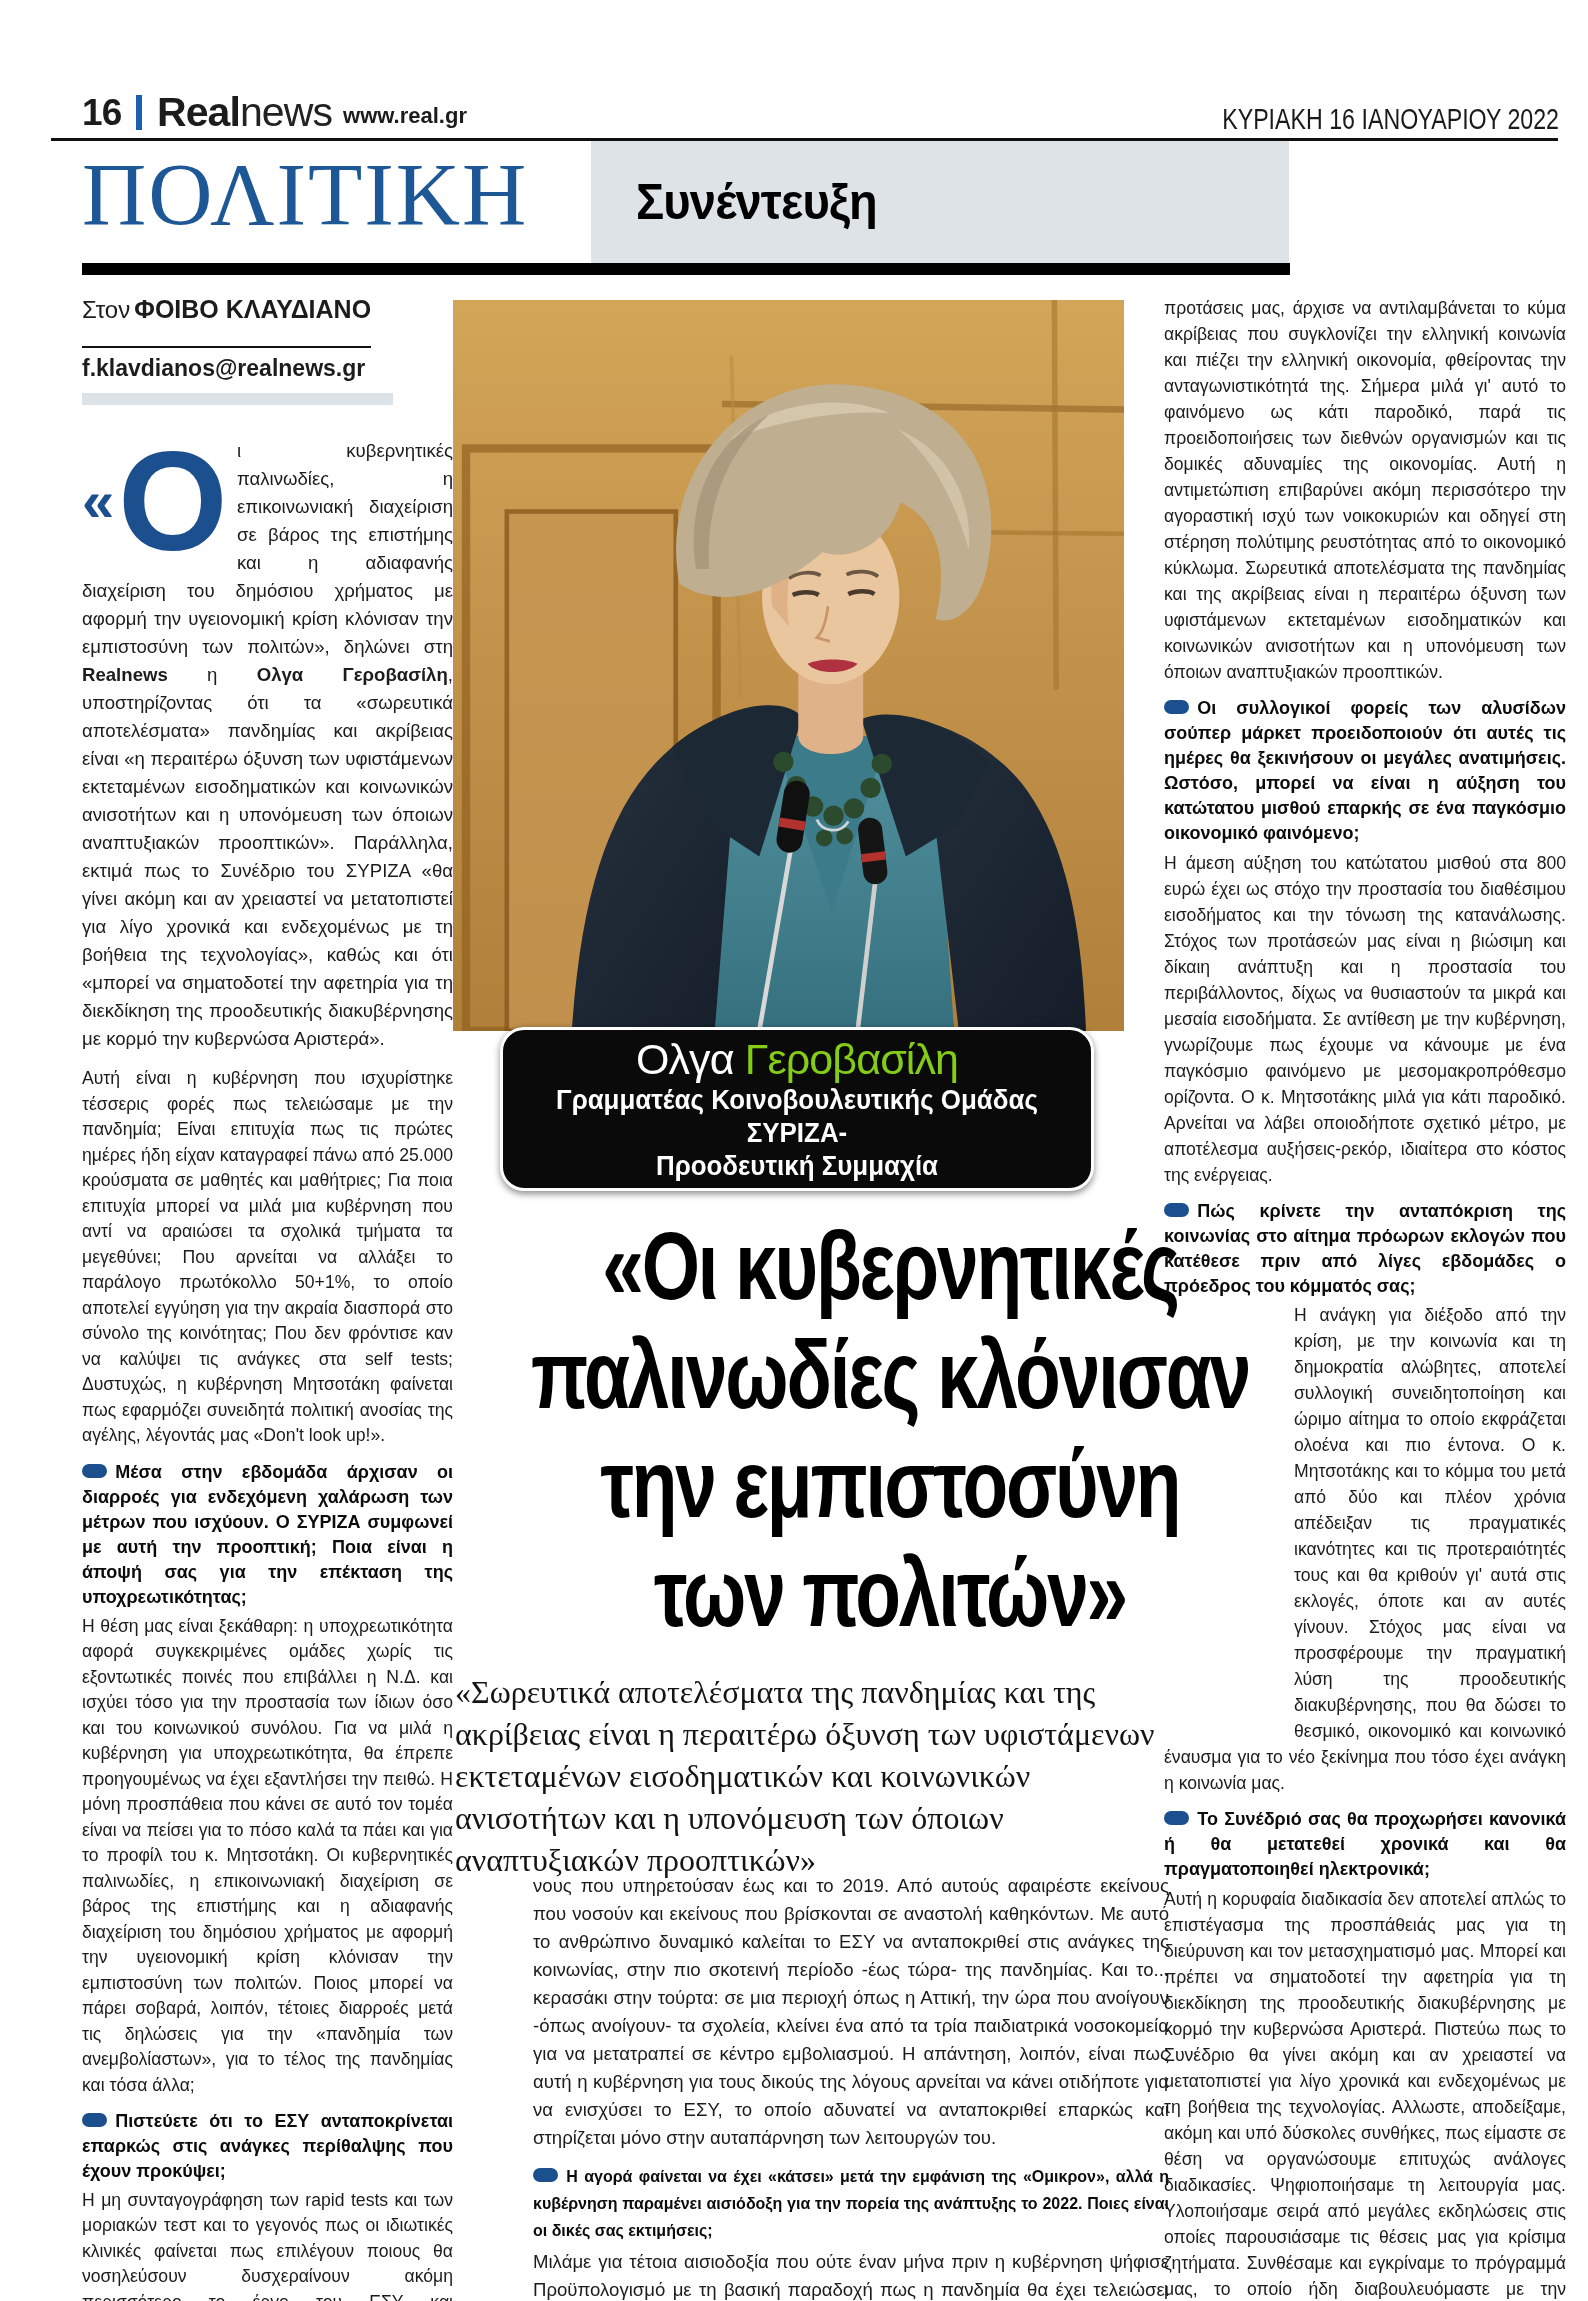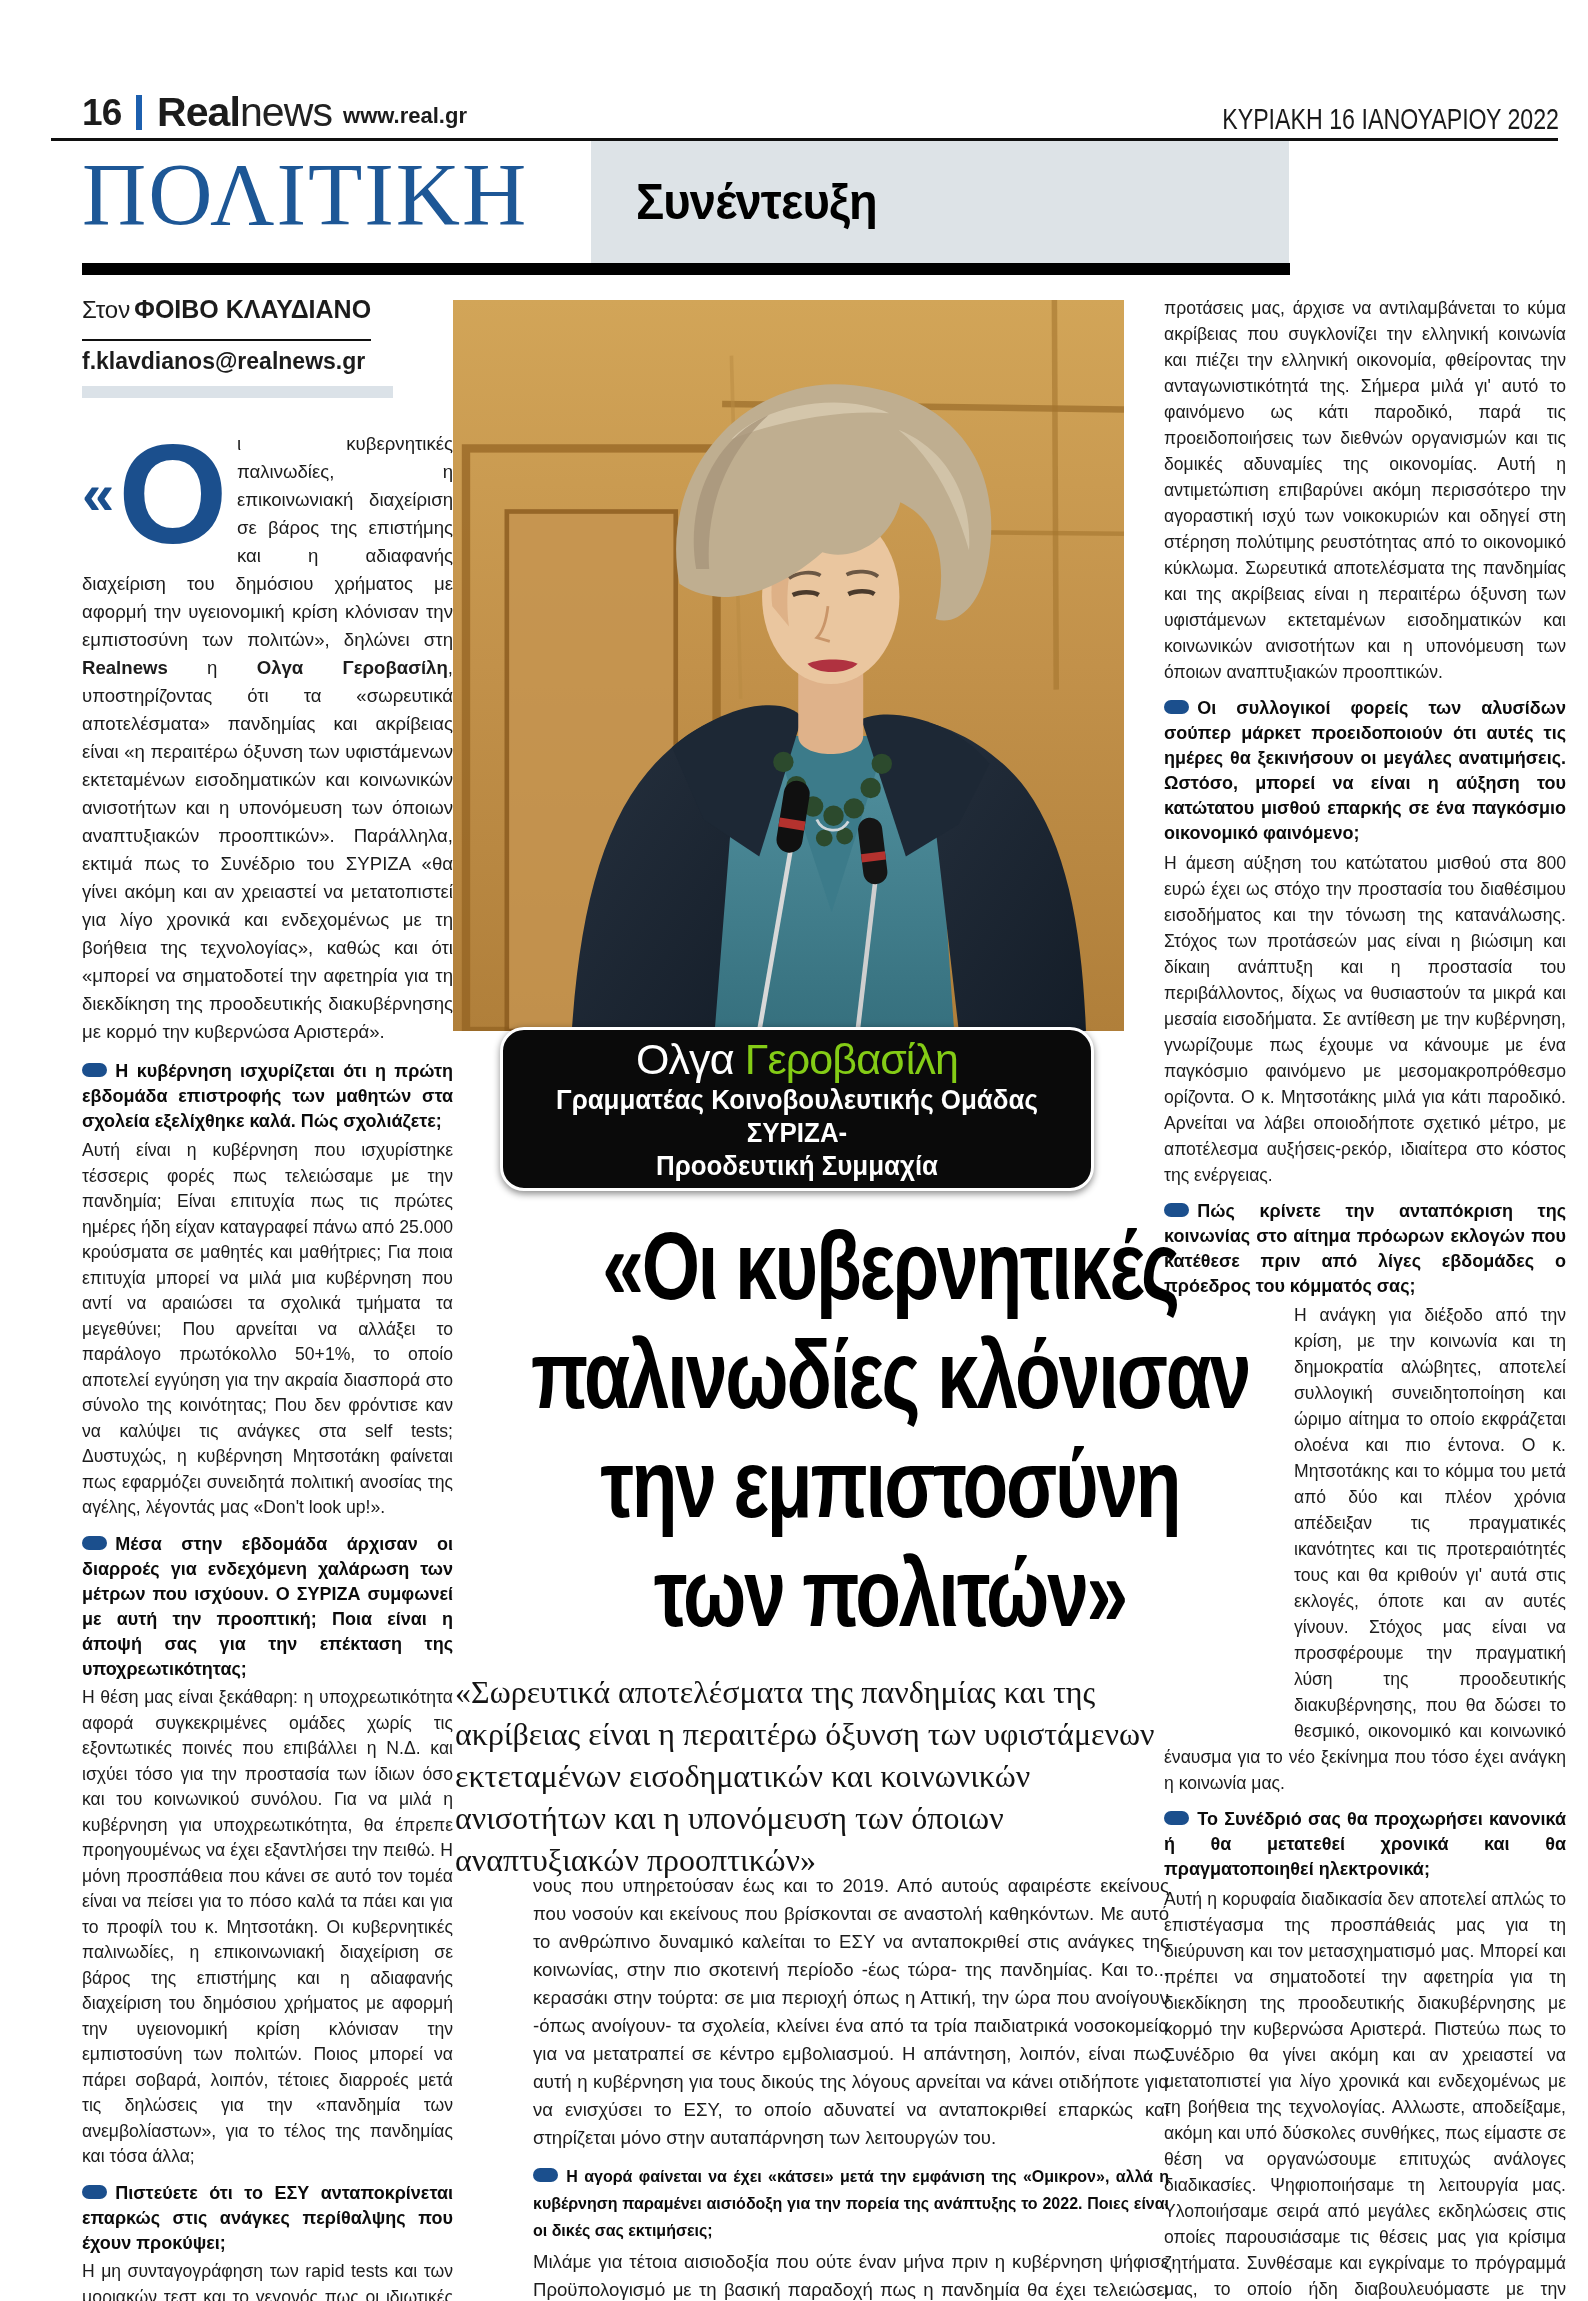--- a/index.html
+++ b/index.html
@@ -25,21 +25,21 @@
   .section-title{position:absolute;left:82px;top:150px;font-family:"Liberation Serif",serif;
                  font-size:89px;line-height:1;color:#1d5796;letter-spacing:1.9px;}
   .rule-thick{position:absolute;left:82px;top:263px;width:1208px;height:12px;background:#000;}
 
   
   .left-col{position:absolute;left:82px;top:295px;width:371px;height:2004px;text-align:justify;}
   .right-col{position:absolute;left:1164px;top:295px;width:402px;height:2004px;text-align:justify;}
   .bottom-block{position:absolute;left:533px;top:1872px;width:636px;text-align:justify;}
 
   .byline{margin-bottom:32px;}
-  .by-line1{display:inline-block;border-bottom:2.8px solid #111;padding-bottom:15px;}
+  .by-line1{display:inline-block;border-bottom:2.8px solid #111;padding-bottom:22px;}
   .by-pre{font-size:24px;font-weight:400;}
   .by-name{font-size:25px;font-weight:800;letter-spacing:0;}
   .by-email{font-size:23px;font-weight:700;margin-top:7.4px;}
   .by-bar{width:311px;height:12px;background:#dbe2e8;margin-top:11px;}
 
   .lead{font-size:18.6px;line-height:28px;margin:3.7px 0 13px;}
   .dc{float:left;display:flex;align-items:center;margin:9.3px 9.3px 0 0;}
   .dc-q{font-size:58px;font-weight:700;color:#1b4f8d;line-height:.8;margin-right:3.7px;}
   .dc-o{font-size:141px;font-weight:700;color:#1b4f8d;line-height:.78;}
   b{font-weight:700;}
@@ -104,21 +104,20 @@
       </div>
       <div class="by-email">f.klavdianos@realnews.gr</div>
       <div class="by-bar"></div>
     </div>
 
     <p class="lead"><span class="dc">
           <span class="dc-q">«</span>
           <span class="dc-o">Ο</span>
         </span><span>ι κυβερνητικές παλινωδίες, η επικοινωνιακή διαχείριση σε βάρος της επιστήμης και η αδιαφανής διαχείριση του δημόσιου χρήματος με αφορμή την υγειονομική κρίση κλόνισαν την εμπιστοσύνη των πολιτών», δηλώνει στη </span><b>Realnews</b><span> η </span><b>Ολγα Γεροβασίλη</b><span>, υποστηρίζοντας ότι τα «σωρευτικά αποτελέσματα» πανδημίας και ακρίβειας είναι «η περαιτέρω όξυνση των υφιστάμενων εκτεταμένων εισοδηματικών και κοινωνικών ανισοτήτων και η υπονόμευση των όποιων αναπτυξιακών προοπτικών». Παράλληλα, εκτιμά πως το Συνέδριο του ΣΥΡΙΖΑ «θα γίνει ακόμη και αν χρειαστεί να μετατοπιστεί για λίγο χρονικά και ενδεχομένως με τη βοήθεια της τεχνολογίας», καθώς και ότι «μπορεί να σηματοδοτεί την αφετηρία για τη διεκδίκηση της προοδευτικής διακυβέρνησης με κορμό την κυβερνώσα Αριστερά».</span></p>
 
-    <p class="q"><span class="bullet"></span><span>Η κυβέρνηση ισχυρίζεται ότι η πρώτη εβδομάδα επιστροφής των μαθητών στα σχολεία εξελίχθηκε καλά. Πώς σχολιάζετε;</span></p>
     <p class="a">Αυτή είναι η κυβέρνηση που ισχυρίστηκε τέσσερις φορές πως τελειώσαμε με την πανδημία; Είναι επιτυχία πως τις πρώτες ημέρες ήδη είχαν καταγραφεί πάνω από 25.000 κρούσματα σε μαθητές και μαθήτριες; Για ποια επιτυχία μπορεί να μιλά μια κυβέρνηση που αντί να αραιώσει τα σχολικά τμήματα τα μεγεθύνει; Που αρνείται να αλλάξει το παράλογο πρωτόκολλο 50+1%, το οποίο αποτελεί εγγύηση για την ακραία διασπορά στο σύνολο της κοινότητας; Που δεν φρόντισε καν να καλύψει τις ανάγκες στα self tests; Δυστυχώς, η κυβέρνηση Μητσοτάκη φαίνεται πως εφαρμόζει συνειδητά πολιτική ανοσίας της αγέλης, λέγοντάς μας «Don't look up!».</p>
 
     <p class="q"><span class="bullet"></span><span>Μέσα στην εβδομάδα άρχισαν οι διαρροές για ενδεχόμενη χαλάρωση των μέτρων που ισχύουν. Ο ΣΥΡΙΖΑ συμφωνεί με αυτή την προοπτική; Ποια είναι η άποψή σας για την επέκταση της υποχρεωτικότητας;</span></p>
     <p class="a">Η θέση μας είναι ξεκάθαρη: η υποχρεωτικότητα αφορά συγκεκριμένες ομάδες χωρίς τις εξοντωτικές ποινές που επιβάλλει η Ν.Δ. και ισχύει τόσο για την προστασία των ίδιων όσο και του κοινωνικού συνόλου. Για να μιλά η κυβέρνηση για υποχρεωτικότητα, θα έπρεπε προηγουμένως να έχει εξαντλήσει την πειθώ. Η μόνη προσπάθεια που κάνει σε αυτό τον τομέα είναι να πείσει για το πόσο καλά τα πάει και για το προφίλ του κ. Μητσοτάκη. Οι κυβερνητικές παλινωδίες, η επικοινωνιακή διαχείριση σε βάρος της επιστήμης και η αδιαφανής διαχείριση του δημόσιου χρήματος με αφορμή την υγειονομική κρίση κλόνισαν την εμπιστοσύνη των πολιτών. Ποιος μπορεί να πάρει σοβαρά, λοιπόν, τέτοιες διαρροές μετά τις δηλώσεις για την «πανδημία των ανεμβολίαστων», για το τέλος της πανδημίας και τόσα άλλα;</p>
 
     <p class="q"><span class="bullet"></span><span>Πιστεύετε ότι το ΕΣΥ ανταποκρίνεται επαρκώς στις ανάγκες περίθαλψης που έχουν προκύψει;</span></p>
     <p class="a">Η μη συνταγογράφηση των rapid tests και των μοριακών τεστ και το γεγονός πως οι ιδιωτικές κλινικές φαίνεται πως επιλέγουν ποιους θα νοσηλεύσουν δυσχεραίνουν ακόμη περισσότερο το έργο του ΕΣΥ και καταστρέφουν οικονομικά τους πολίτες. Σήμερα, οι υπηρετούντες υγειονομικοί είναι σημαντικά λιγότεροι από εκεί-</p>
   </div>
 
   <div class="photo">

